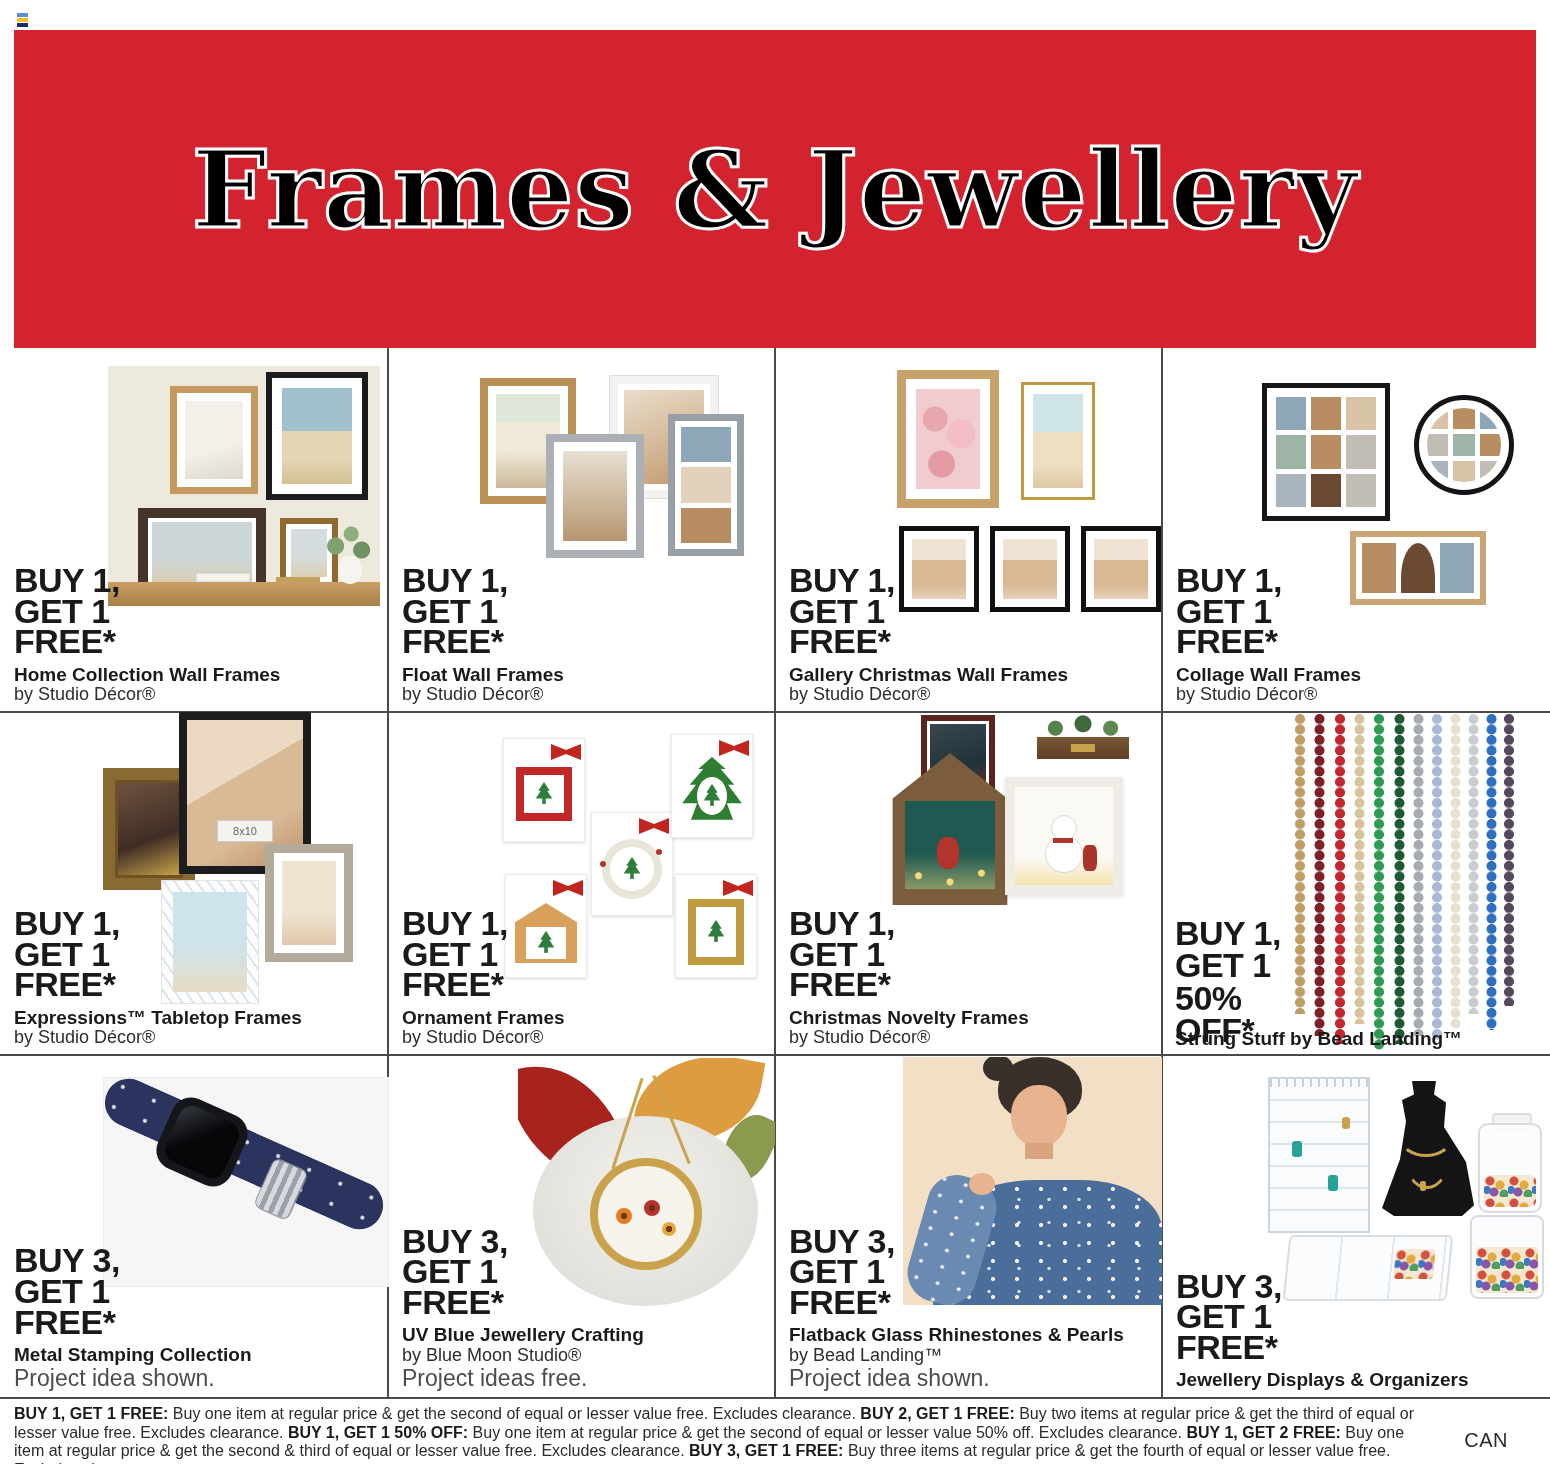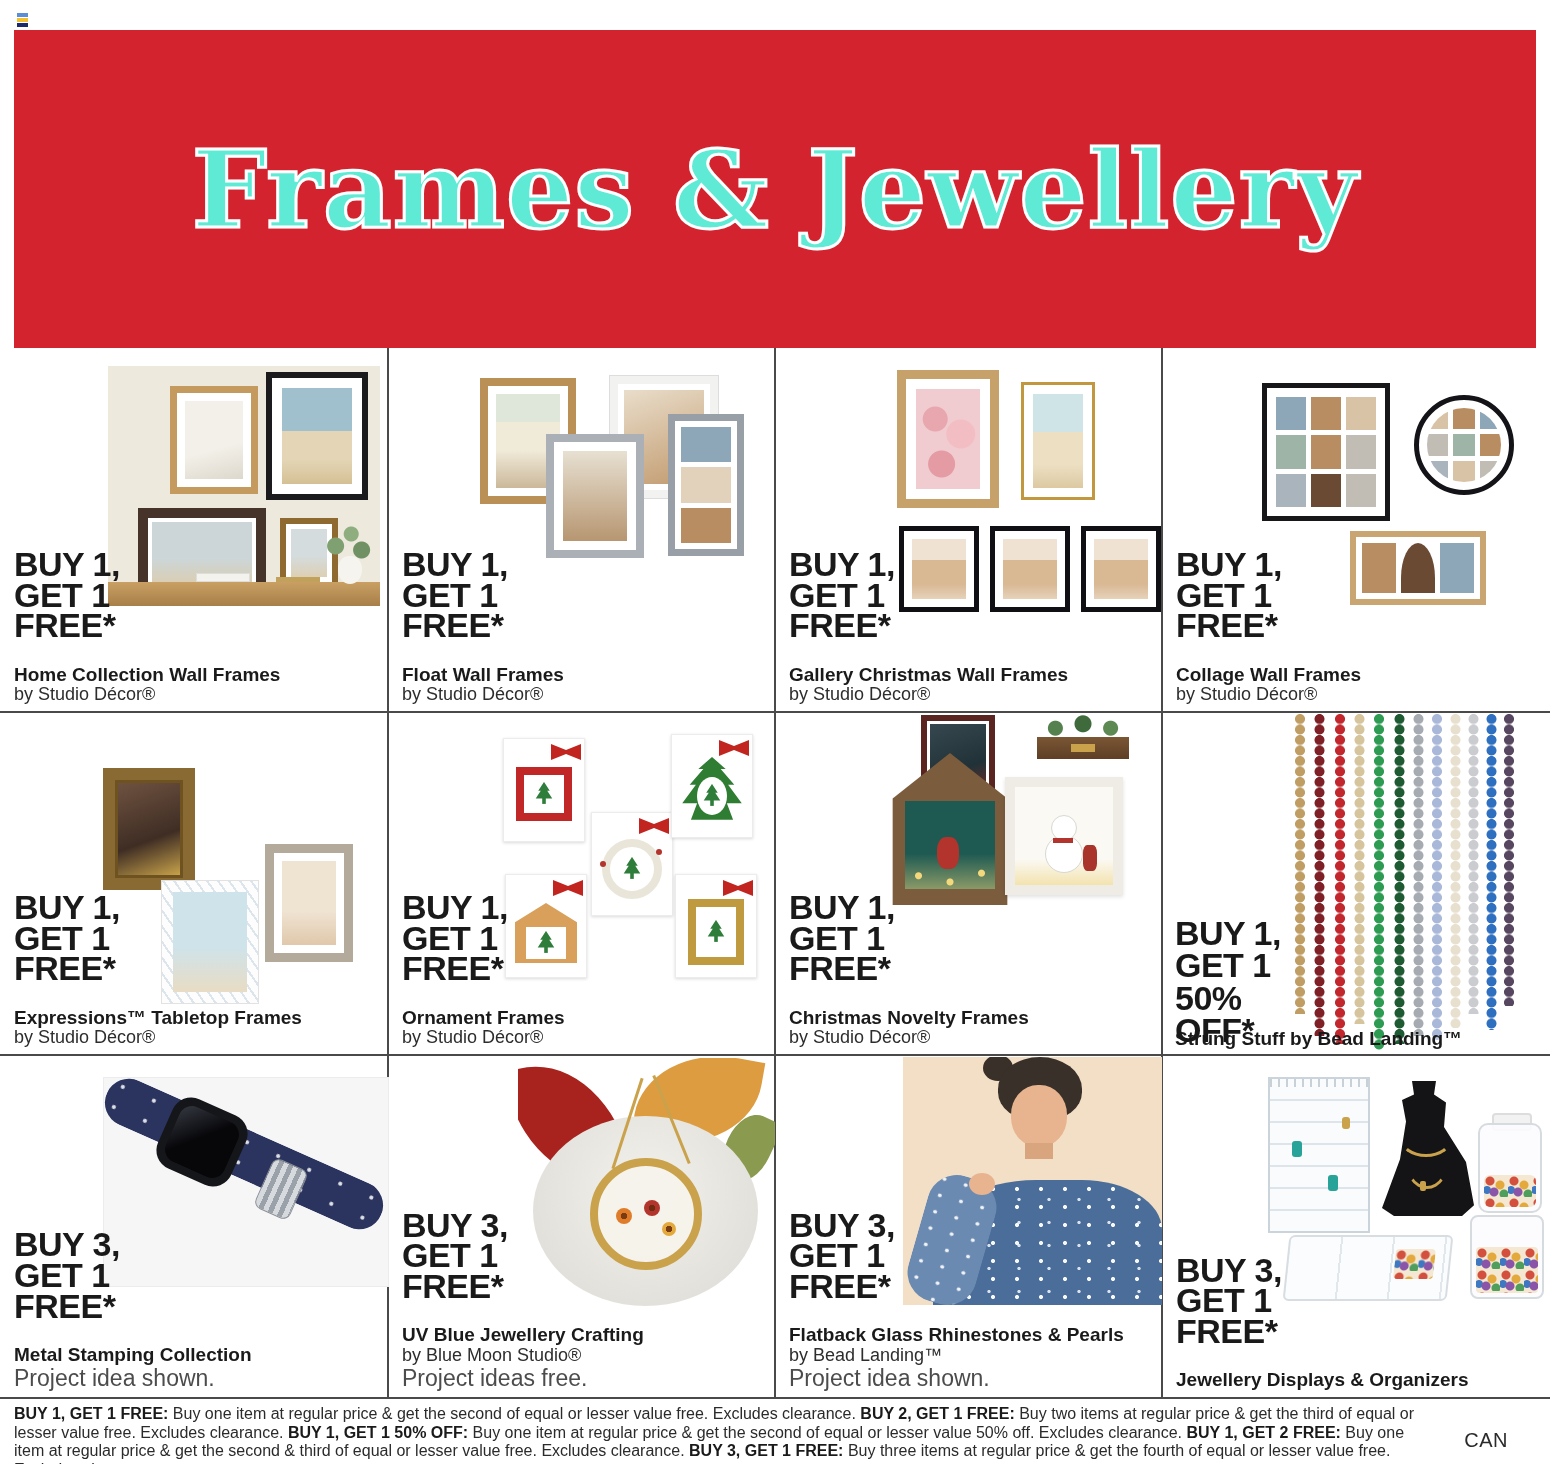--- a/index.html
+++ b/index.html
@@ -5,32 +5,32 @@
   html,body{margin:0;padding:0;background:#ffffff;}
   #page{position:relative;width:1550px;height:1464px;background:#fff;overflow:hidden;
         font-family:"Liberation Sans",sans-serif;color:#191919;}
   
   .corner{position:absolute;left:17px;top:13px;width:11px;height:14px;}
   .corner i{display:block;height:4px;margin-bottom:1px;}
   .corner .s1{background:#5a8fd6}.corner .s2{background:#f2c230}.corner .s3{background:#1c2a6b}
   
   .banner{position:absolute;left:14px;top:30px;width:1522px;height:318px;display:flex;
           align-items:center;justify-content:center;}
-  .banner-title{color:#5eead4;font-family:"DejaVu Serif",serif;font-weight:700;font-size:106px;
+  .banner-title{color:#000000;font-family:"DejaVu Serif",serif;font-weight:700;font-size:106px;
                 letter-spacing:1px;-webkit-text-stroke:3px #ffffff;}
   
   .vline{position:absolute;width:2px;background:#4a4a4a;top:348px;height:1050px;}
   .hline{position:absolute;left:0;width:1550px;height:2px;background:#4a4a4a;}
   
   .cell{position:absolute;}
   .img{position:absolute;}
   .txt{position:absolute;left:14px;right:8px;bottom:7px;z-index:5;}
   .txt > div:empty{display:none}
   .offer{font-weight:900;font-size:34px;line-height:.9;letter-spacing:-.5px;color:#1a1a1a;}
-  .pname{font-weight:bold;font-size:19px;line-height:1.08;margin-top:24px;color:#1a1a1a;}
+  .pname{font-weight:bold;font-size:19px;line-height:1.08;margin-top:8px;color:#1a1a1a;}
   .byline{font-size:18px;line-height:1.1;color:#2d2d2d;}
   .note{font-size:23px;line-height:1.1;color:#4c4c4c;}
   .badge{position:absolute;left:13px;top:103px;font-weight:900;font-size:27px;line-height:1.08;z-index:5;}
   .offer-beads{position:absolute;left:13px;top:205px;z-index:5;font-weight:900;font-size:34px;line-height:.95;letter-spacing:-.5px;}
   .name-wide{position:absolute;left:13px;bottom:5px;right:4px;font-weight:bold;font-size:19px;z-index:5;}
   
   .fr{position:absolute;background:#fff;box-sizing:border-box;border-style:solid;}
   .fr .ph{display:block;width:100%;height:100%;}
   .abs{position:absolute;}
   
@@ -217,20 +217,24 @@
       <div class="pname">Collage Wall Frames</div>
       <div class="byline">by Studio Décor®</div>
     </div>
   </div>
 
   <div class="cell" style="left:0;top:712px;width:387px;height:343px">
     <div class="img" style="left:103px;top:0;width:277px;height:300px">
       <div class="fr" style="left:0;top:56px;width:92px;height:122px;border-width:12px;border-color:#8a6a33;box-shadow:inset 0 0 0 3px #6e521f;padding:3px">
           <i class="ph" style="background:linear-gradient(160deg,#6e5240,#3f2d24 60%,#c7a24a)"></i>
         </div>
+      <div class="fr" style="left:76px;top:0;width:132px;height:162px;border-width:8px;border-color:#1d1d20;padding:0">
+        <i class="ph" style="background:linear-gradient(150deg,#ecd9c2 0 40%,#d9ba97 40% 70%,#bb9168)"></i>
+        <span class="abs" style="left:50%;bottom:24px;transform:translateX(-50%);width:54px;height:20px;background:#f5f3ef;border:1px solid #ccc;font-size:11px;color:#666;display:flex;align-items:center;justify-content:center">8x10</span>
+      </div>
       <div class="fr" style="left:58px;top:168px;width:98px;height:124px;border-width:0;background:repeating-linear-gradient(55deg,#fdfdfd 0 7px,#dde5ec 7px 9px);padding:11px;border:1px solid #e2e2e2">
           <i class="ph" style="background:linear-gradient(180deg,#cfe3ea 0 55%,#e8dcc4)"></i>
         </div>
       <div class="fr" style="left:162px;top:132px;width:88px;height:118px;border-width:9px;border-color:#b4aa9b;padding:8px">
           <i class="ph" style="background:linear-gradient(180deg,#efe3d2 0 60%,#e0c8ab)"></i>
         </div>
     </div>
     <div class="txt">
       <div class="offer">BUY 1,</div>
       <div class="offer">GET 1</div>

